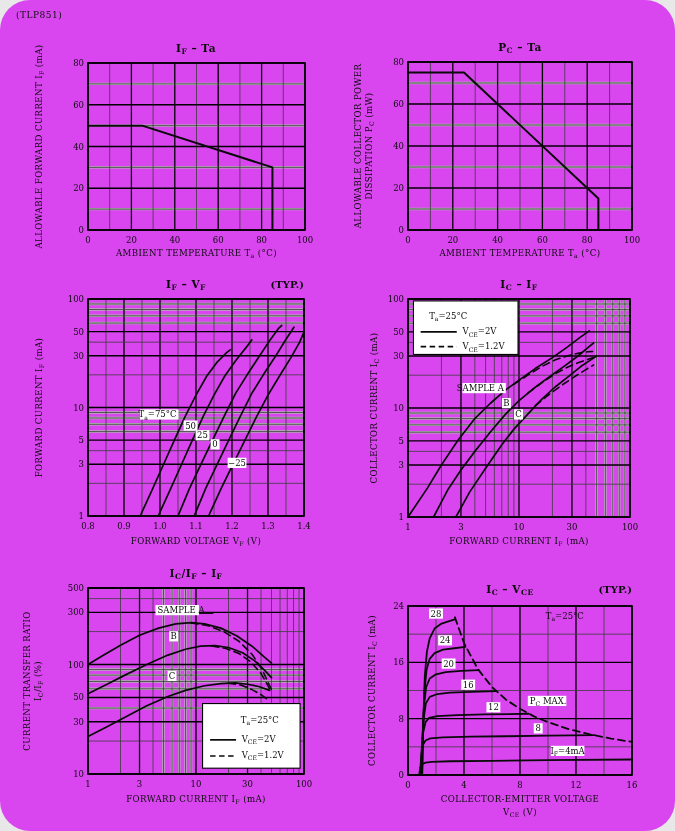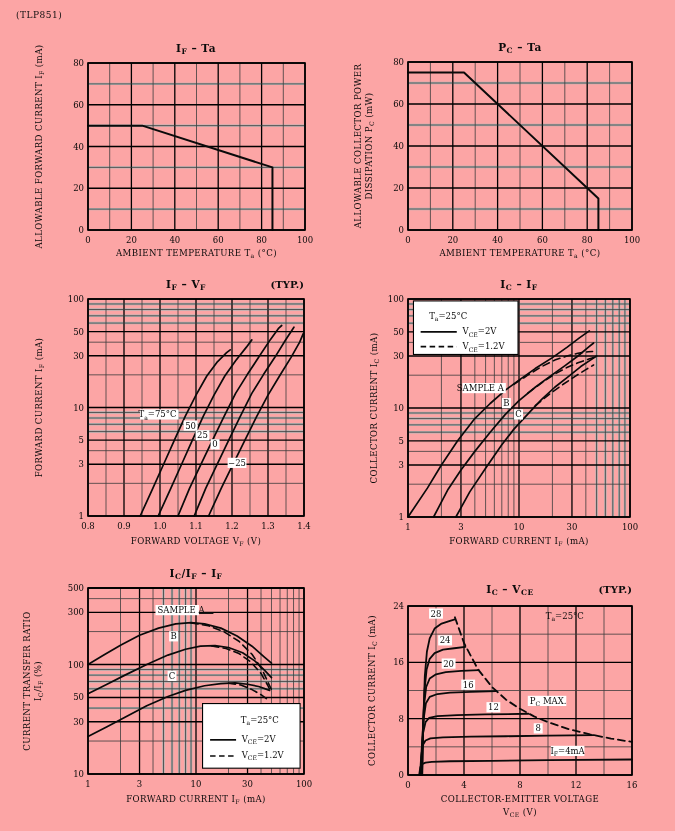--- a/index.html
+++ b/index.html
@@ -1,17 +1,17 @@
 <!DOCTYPE html>
 <html><head>
 <meta charset="utf-8">
 <style>
   html,body{margin:0;padding:0;background:#e8e8e8;}
-  .page{position:relative;width:675px;height:831px;background:#fca5a5;overflow:hidden;
-        font-family:"DejaVu Serif","Liberation Serif",serif;color:#111;}
+  .page{position:relative;width:675px;height:831px;background:#d946ef;overflow:hidden;
+        font-family:"DejaVu Serif","Liberation Serif",serif;color:#111;border-radius:30px;}
   .page-label{position:absolute;left:16px;top:10px;font-size:9px;letter-spacing:.5px;}
   figure.chart{position:absolute;margin:0;padding:0;}
   svg{display:block;}
   svg text{font-family:"DejaVu Serif","Liberation Serif",serif;fill:#0b0b0b;}
 </style>
 </head>
 <body>
 
 <div class="page">
   <div class="page-label">(TLP851)</div>

